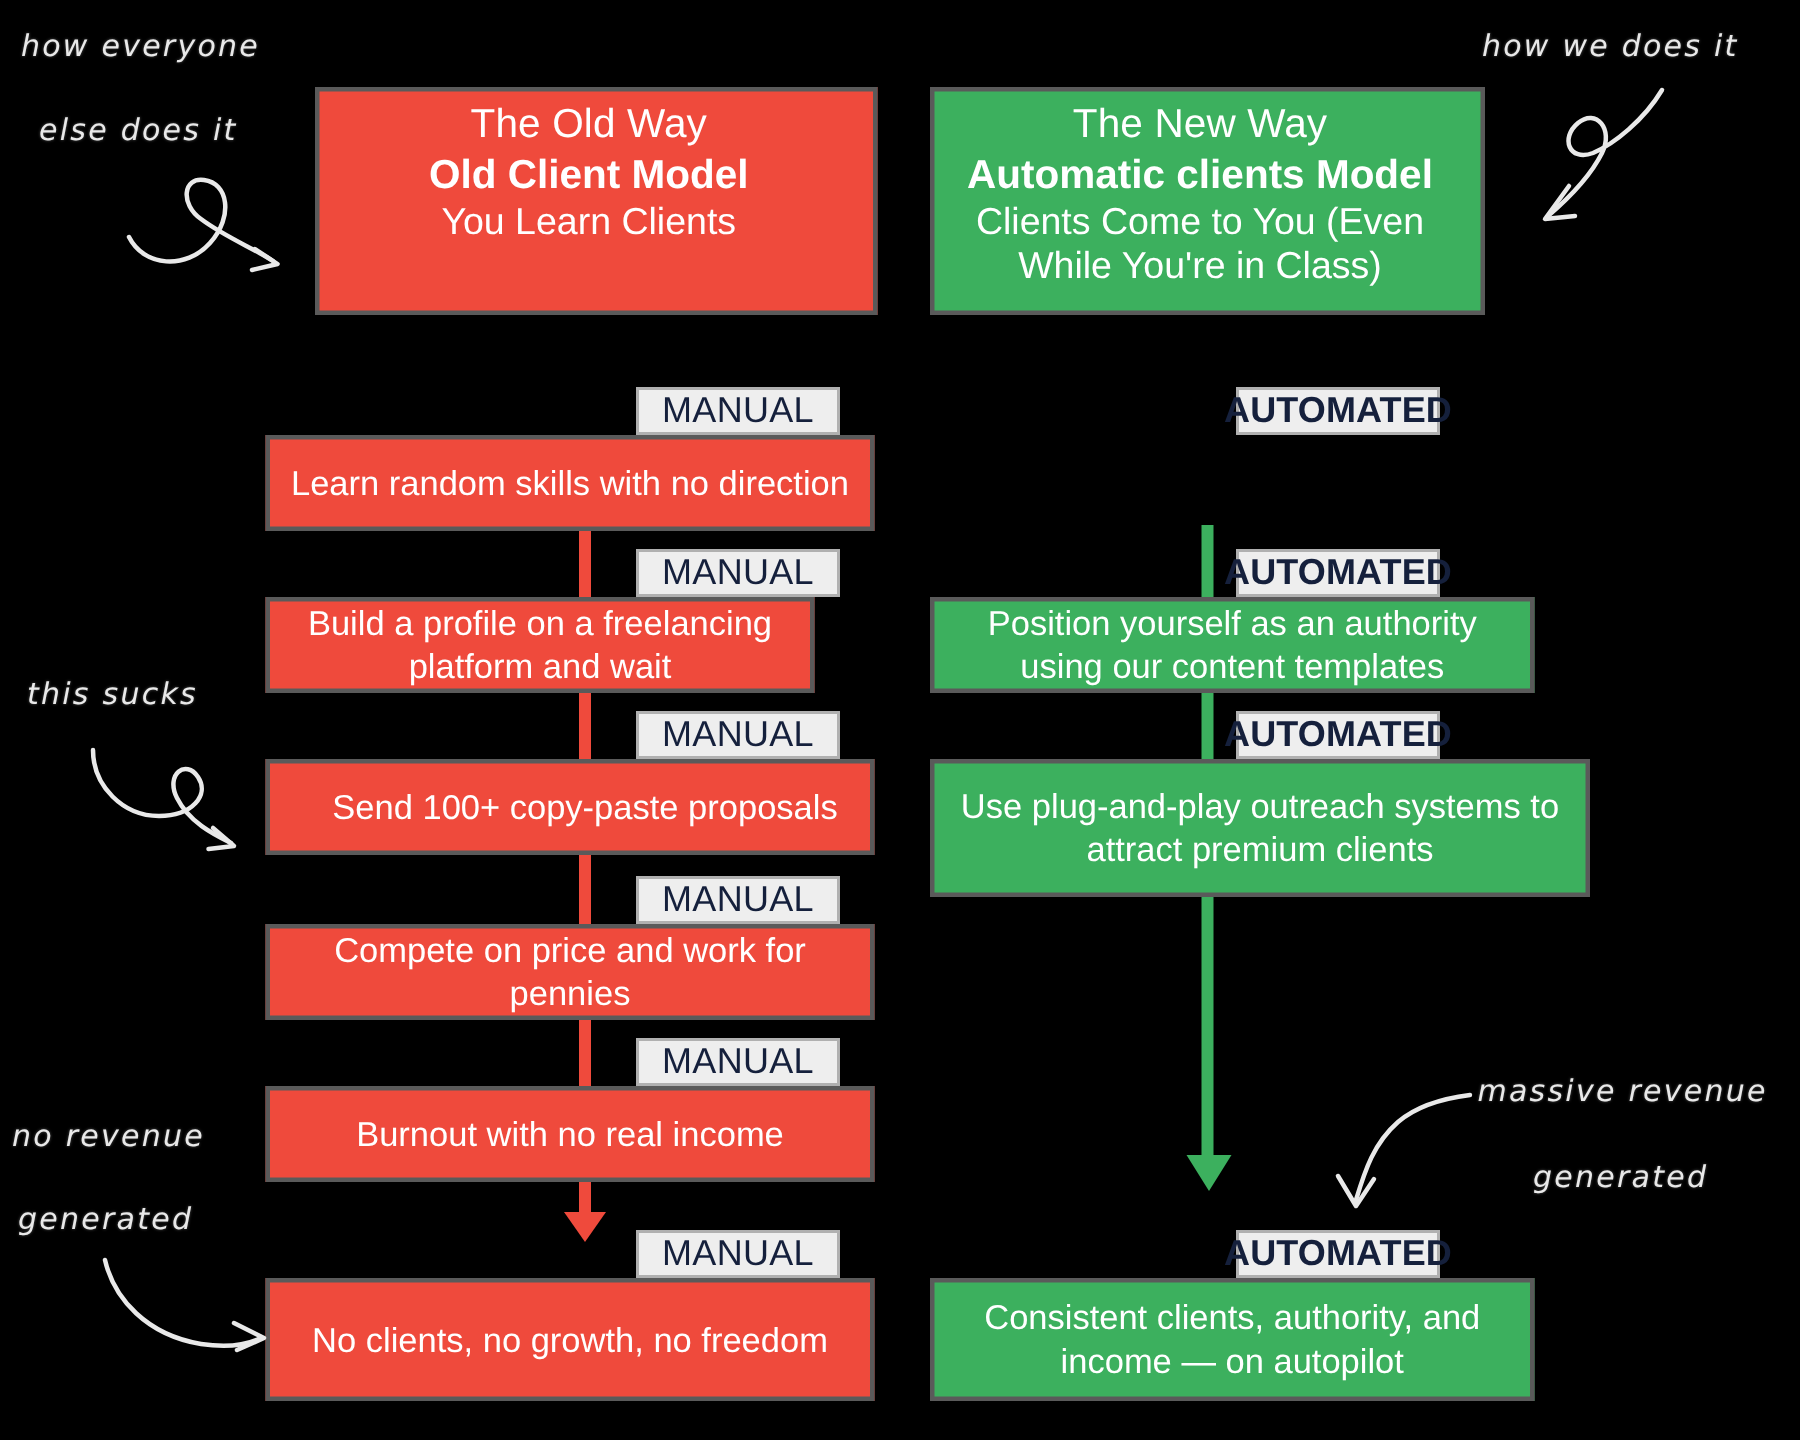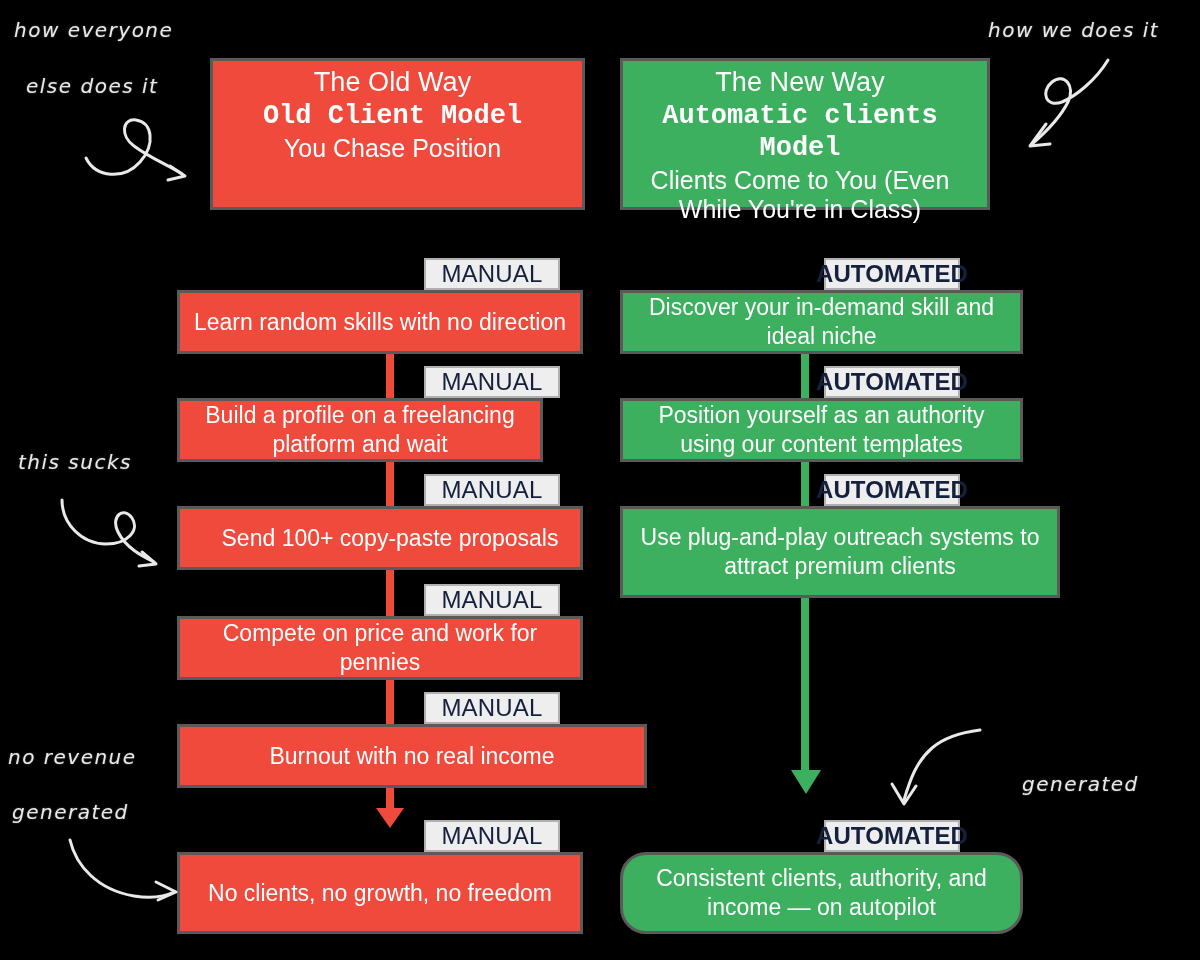--- a/index.html
+++ b/index.html
@@ -26,21 +26,21 @@
     box-sizing: border-box;
     border: 3px solid #5a5a5a;
     padding: 6px 20px 10px 10px;
     text-align: center;
     color: #ffffff;
     line-height: 1.18;
   }
   .hdr-red   { background: #ef4a3c; }
   .hdr-green { background: #3cb05e; }
   .hdr .l1 { font-size: 27px; font-weight: 400; letter-spacing: .1px; }
-  .hdr .l2 { font-size: 27px; font-weight: 700; margin-top: 2px; font-family: Liberation Mono, monospace; }
+  .hdr .l2 { font-size: 27px; font-weight: 700; margin-top: 2px; }
   .hdr .l3 { font-size: 25px; font-weight: 400; margin-top: 1px; }
 
   
   .step {
     position: absolute;
     box-sizing: border-box;
     border: 3px solid #5a5a5a;
     display: flex;
     align-items: center;
     justify-content: center;
@@ -95,21 +95,21 @@
   .doodle { position: absolute; z-index: 5; overflow: visible; }
 </style>
 </head>
 <body>
 
 <div id="stage">
 
   <div class="hdr hdr-red" style="left:210px; top:58px; width:375px; height:152px;">
     <div class="l1">The Old Way</div>
     <div class="l2">Old Client Model</div>
-    <div class="l3">You Chase Position</div>
+    <div class="l3">You Learn Clients</div>
   </div>
 
   <div class="hdr hdr-green" style="left:620px; top:58px; width:370px; height:152px;">
     <div class="l1">The New Way</div>
     <div class="l2">Automatic clients Model</div>
     <div class="l3">Clients Come to You (Even While You're in Class)</div>
   </div>
 
   <div class="conn conn-red" style="left:386px; top:350px; width:8px; height:50px;"></div>
   <div class="conn conn-red" style="left:386px; top:460px; width:8px; height:50px;"></div>
@@ -133,32 +133,31 @@
   <div class="tag tag-manual" style="left:424px; top:366px; width:136px; height:32px;">MANUAL</div>
   <div class="tag tag-manual" style="left:424px; top:474px; width:136px; height:32px;">MANUAL</div>
   <div class="tag tag-manual" style="left:424px; top:584px; width:136px; height:32px;">MANUAL</div>
   <div class="tag tag-manual" style="left:424px; top:692px; width:136px; height:32px;">MANUAL</div>
   <div class="tag tag-manual" style="left:424px; top:820px; width:136px; height:32px;">MANUAL</div>
 
   <div class="step step-red" style="left:177px; top:290px; width:406px; height:64px;">Learn random skills with no direction</div>
   <div class="step step-red" style="left:177px; top:398px; width:366px; height:64px;">Build a profile on a freelancing platform and wait</div>
   <div class="step step-red" style="left:177px; top:506px; width:406px; height:64px;padding-left:28px;">Send 100+ copy-paste proposals</div>
   <div class="step step-red" style="left:177px; top:616px; width:406px; height:64px;">Compete on price and work for pennies</div>
-  <div class="step step-red" style="left:177px; top:724px; width:470px; height:64px;">Burnout with no real income</div>
+  <div class="step step-red" style="left:177px; top:724px; width:406px; height:64px;">Burnout with no real income</div>
   <div class="step step-red" style="left:177px; top:852px; width:406px; height:82px;">No clients, no growth, no freedom</div>
 
   <div class="tag tag-automated" style="left:824px; top:258px; width:136px; height:32px;">AUTOMATED</div>
   <div class="tag tag-automated" style="left:824px; top:366px; width:136px; height:32px;">AUTOMATED</div>
   <div class="tag tag-automated" style="left:824px; top:474px; width:136px; height:32px;">AUTOMATED</div>
   <div class="tag tag-automated" style="left:824px; top:820px; width:136px; height:32px;">AUTOMATED</div>
 
-  <div class="step step-green" style="left:620px; top:290px; width:403px; height:64px;">Discover your in-demand skill and ideal niche</div>
   <div class="step step-green" style="left:620px; top:398px; width:403px; height:64px;">Position yourself as an authority using our content templates</div>
   <div class="step step-green" style="left:620px; top:506px; width:440px; height:92px;">Use plug-and-play outreach systems to attract premium clients</div>
-  <div class="step step-green" style="left:620px; top:852px; width:403px; height:82px;border-radius:26px;">Consistent clients, authority, and income — on autopilot</div>
+  <div class="step step-green" style="left:620px; top:852px; width:403px; height:82px;">Consistent clients, authority, and income — on autopilot</div>
 
   <div class="hand" style="left:14px; top:18px;">how everyone</div>
   <div class="hand" style="left:26px; top:74px;text-align:center;">else does it</div>
   <svg class="doodle" style="left:78px; top:100px;" width="130" height="90" viewBox="0 0 130 90">
     <path d="M8,58 C18,78 46,80 62,62 C78,44 74,22 58,20 C44,18 42,36 56,46 C72,58 92,66 104,74" fill="none" stroke="#e9e9e9" stroke-width="3" stroke-linecap="round"></path>
     <path d="M92,66 L107,76 L90,80" fill="none" stroke="#e9e9e9" stroke-width="3" stroke-linecap="round" stroke-linejoin="round"></path>
   </svg>
 
   <div class="hand" style="left:988px; top:18px;">how we does it</div>
   <svg class="doodle" style="left:1010px; top:52px;" width="120" height="100" viewBox="0 0 120 100">
@@ -172,19 +171,20 @@
     <path d="M86,62 L100,74 L83,76" fill="none" stroke="#e9e9e9" stroke-width="3" stroke-linecap="round" stroke-linejoin="round"></path>
   </svg>
 
   <div class="hand" style="left:8px; top:745px;">no revenue</div>
   <div class="hand" style="left:12px; top:800px;">generated</div>
   <svg class="doodle" style="left:62px; top:836px;" width="120" height="70" viewBox="0 0 120 70">
     <path d="M8,4 C14,30 36,54 72,60 C92,63 104,60 112,56" fill="none" stroke="#e9e9e9" stroke-width="3" stroke-linecap="round"></path>
     <path d="M94,46 L114,56 L96,64" fill="none" stroke="#e9e9e9" stroke-width="3" stroke-linecap="round" stroke-linejoin="round"></path>
   </svg>
 
+  <div class="hand" style="left:985px; top:715px;">massive revenue</div>
   <div class="hand" style="left:1022px; top:772px;">generated</div>
   <svg class="doodle" style="left:860px; top:718px;" width="130" height="100" viewBox="0 0 130 100">
     <path d="M120,12 C104,14 86,18 72,30 C56,44 50,62 44,82" fill="none" stroke="#e9e9e9" stroke-width="3" stroke-linecap="round"></path>
     <path d="M32,66 L44,86 L56,68" fill="none" stroke="#e9e9e9" stroke-width="3" stroke-linecap="round" stroke-linejoin="round"></path>
   </svg>
 
 </div>
 
 </body></html>

